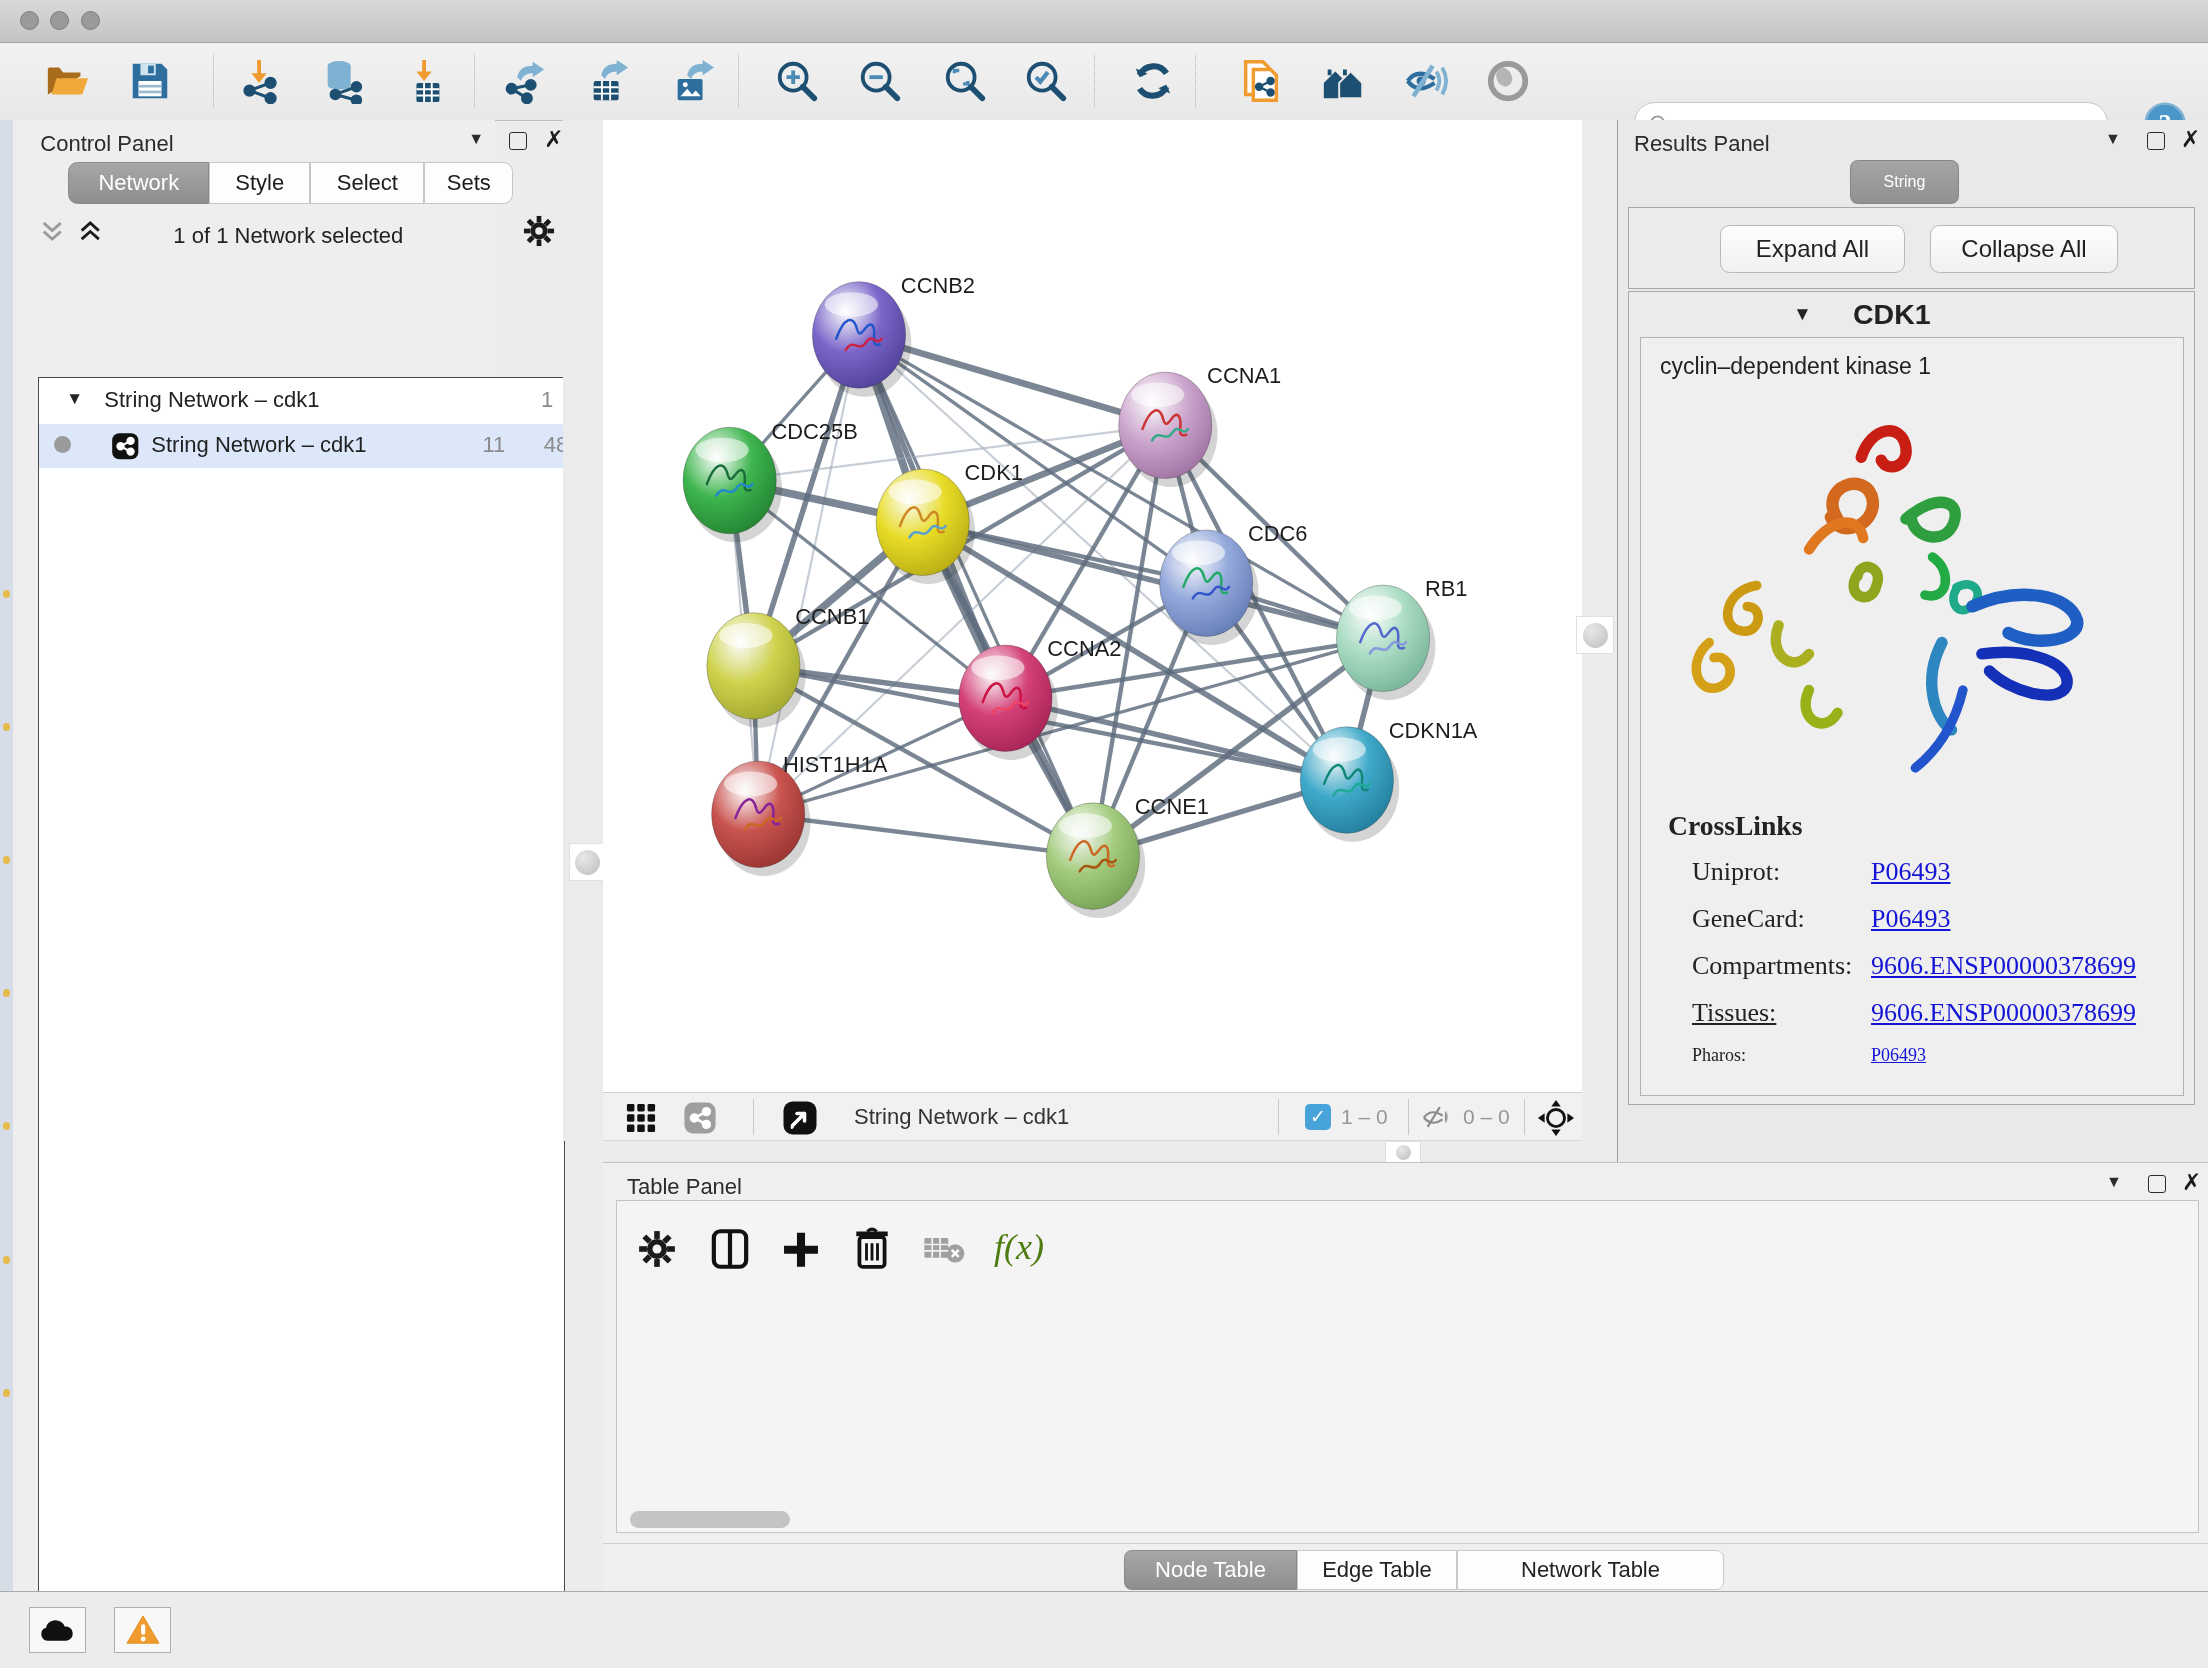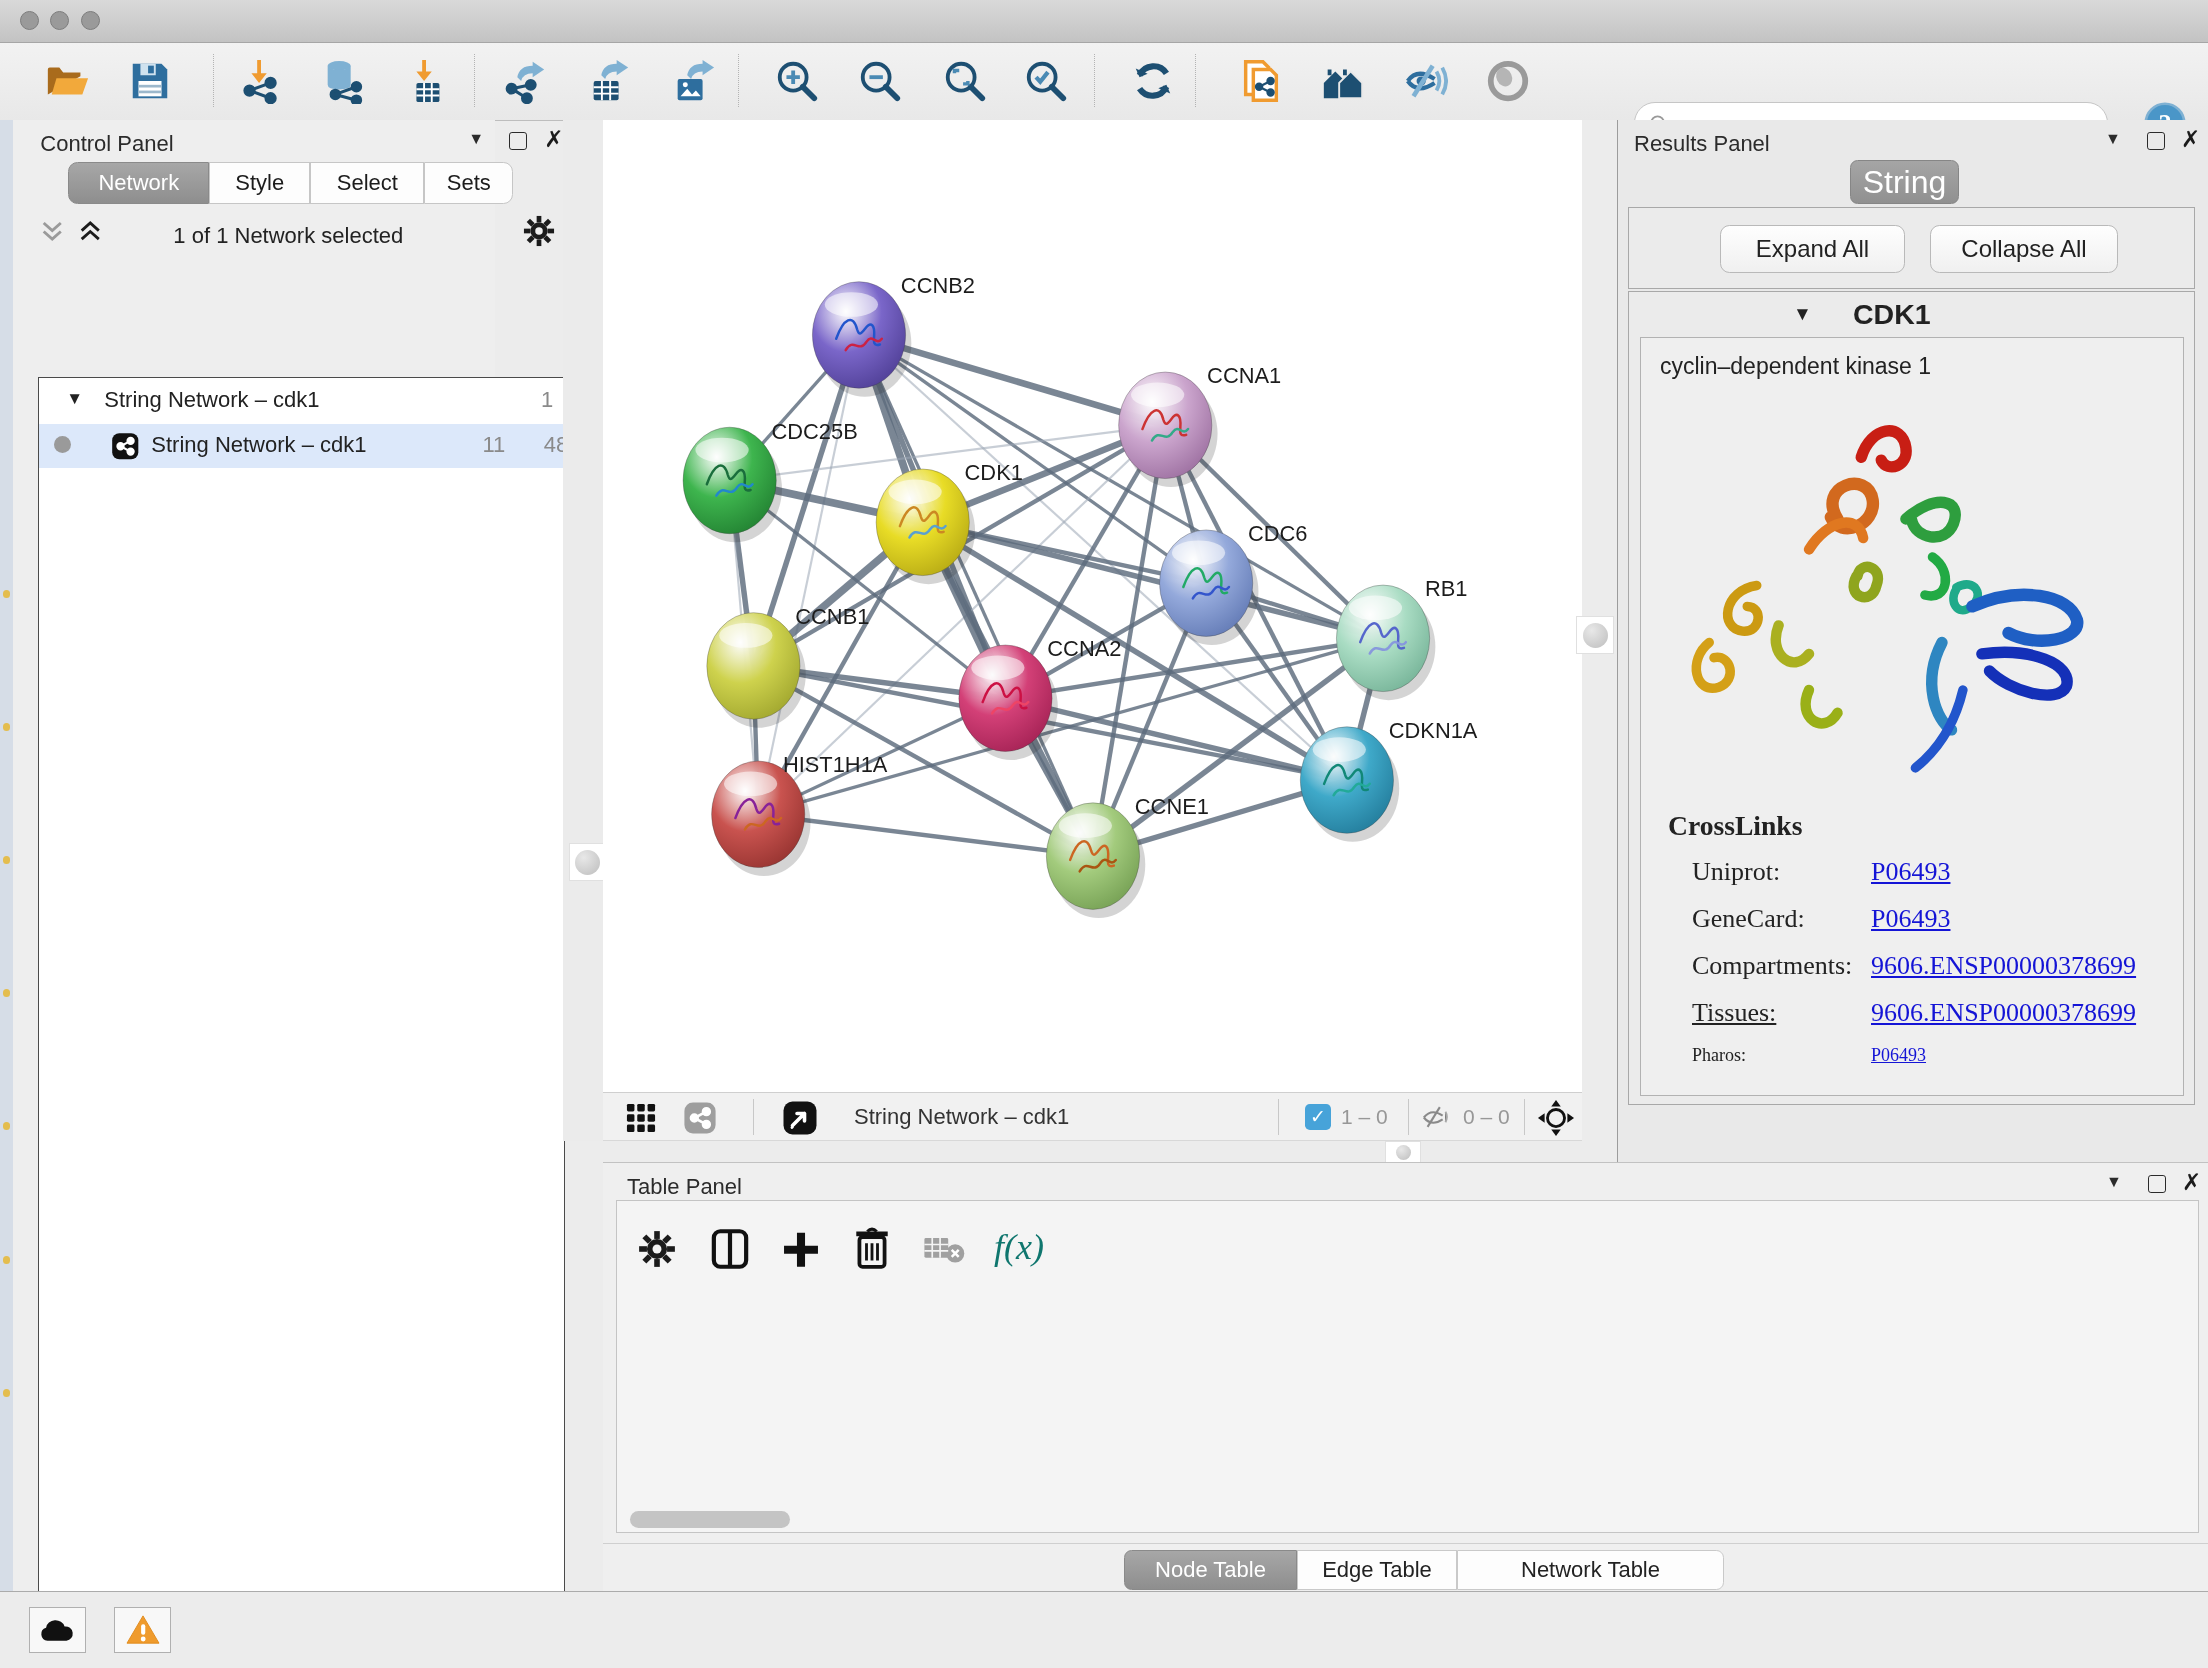--- a/index.html
+++ b/index.html
@@ -34,21 +34,21 @@
   #net-canvas{left:603px;top:120px;width:979px;height:972px;background:#fff;}
   #net-toolbar{left:603px;top:1092px;width:979px;height:49px;background:#f1f1f1;border-top:1px solid #cfcfcf;}
   .ntsep{top:5.7px;width:0;height:36px;border-left:1px solid #c8c8c8;position:absolute;}
   .netcount{font-size:21px;color:#979797;}
   
   .split-handle{background:#fff;border:1px solid #e0e0e0;display:flex;align-items:center;justify-content:center;}
   .split-dot{border-radius:50%;background:radial-gradient(circle at 35% 30%,#e8e8e8,#bdbdbd);}
   
   #results-panel{left:1617px;top:120px;width:592px;height:1042px;background:#e9e9e9;border-left:1.9px solid #9c9c9c;}
   #string-tab{left:1850px;top:160px;width:107px;height:42px;background:linear-gradient(#a5a5a5,#909090);
-              border:1px solid #868686;border-radius:7.6px;color:#fff;font-size:32px;display:flex;
+              border:1px solid #868686;border-radius:7.6px;color:#fff;font-size:16px;display:flex;
               align-items:center;justify-content:center;}
   .rbox{border:1.9px solid #a8a8a8;background:#ebebeb;box-sizing:border-box;}
   .rbtn{height:46px;background:linear-gradient(#fefefe,#f0f0f0);border:1px solid #b9b9b9;border-radius:9.5px;
         font-size:24px;display:flex;align-items:center;justify-content:center;}
   #cdk1-inner{left:1640px;top:337px;width:544px;height:759px;background:#efefef;border:1.9px solid #b2b2b2;box-sizing:border-box;}
   .serif{font-family:"Liberation Serif","DejaVu Serif",serif;}
   .xlink{color:#1414d6;text-decoration:underline;}
   
   #table-panel{left:603px;top:1162px;width:1605px;height:429px;background:#efefef;border-top:1px solid #c2c2c2;}
   #tp-box{left:616px;top:1200px;width:1583px;height:333px;background:#f4f4f4;border:1px solid #c4c4c4;box-sizing:border-box;}
@@ -700,21 +700,21 @@
   <svg class="abs" style="left:306px;top:34px" width="42" height="28.5" viewBox="0 0 30 20">
       <g fill="#a0a0a0">
         <rect x="1" y="2" width="17" height="14" rx="1"></rect>
         <circle cx="23" cy="13" r="6.5"></circle>
       </g>
       <g stroke="#f4f4f4" stroke-width="1.2">
         <path d="M1 6.6h17M1 11.2h17M6.6 2v14M12.2 2v14"></path>
       </g>
       <path d="M20.5 10.5l5 5M25.5 10.5l-5 5" stroke="#fff" stroke-width="1.8"></path>
     </svg>
-  <span class="abs serif" style="left:377px;top:25px;font-size:36px;font-style:italic;color:#0f766e">f(x)</span>
+  <span class="abs serif" style="left:377px;top:25px;font-size:36px;font-style:italic;color:#4d7c0f">f(x)</span>
 
   <div id="hscroll-thumb" class="abs" style="left:13.3px;top:310px"></div>
 </div>
 <div class="abs" style="left:603px;top:1543px;width:1605px;height:1px;background:#cfcfcf"></div>
 <div class="abs btab active" style="left:1124px;top:1550px;width:173px;border-radius:7.6px 0 0 7.6px">
     <span>Node Table</span>
   </div>
 <div class="abs btab" style="left:1297px;top:1550px;width:160px">
     <span>Edge Table</span>
   </div>

